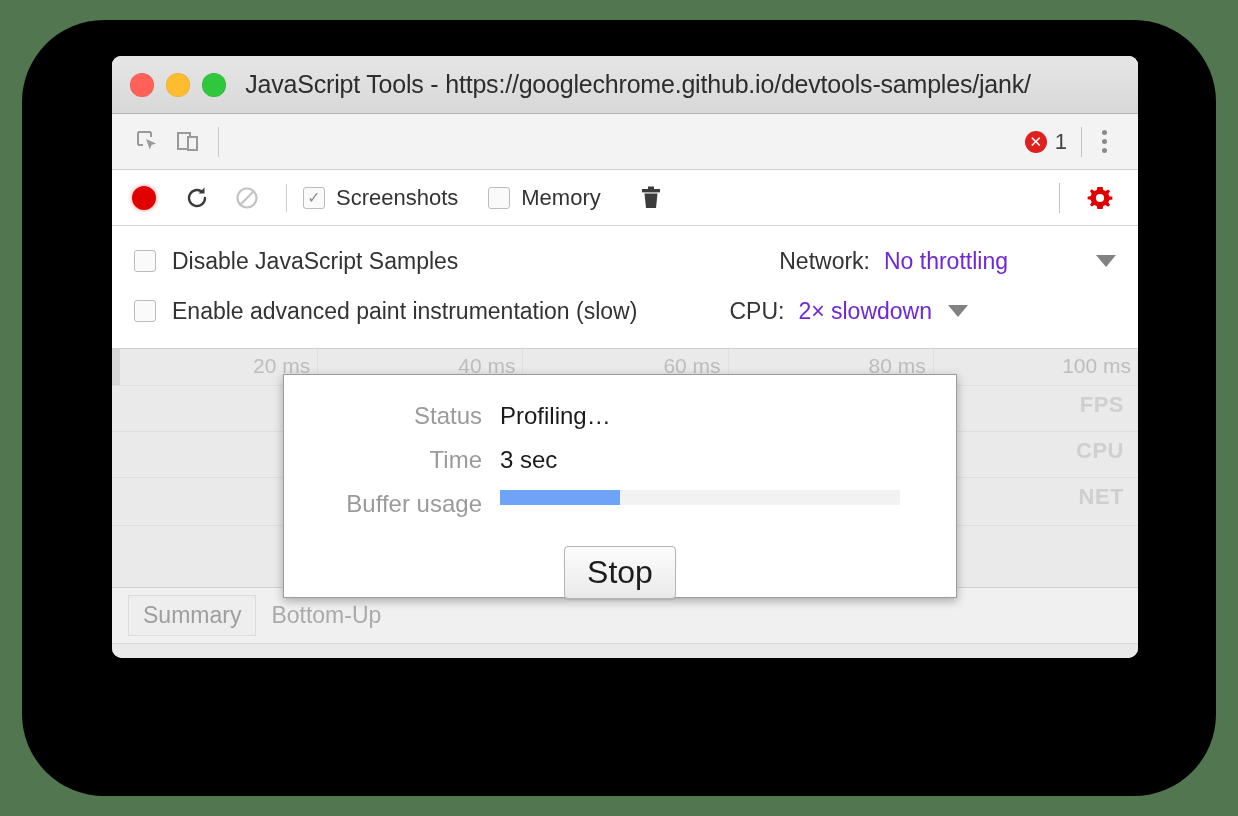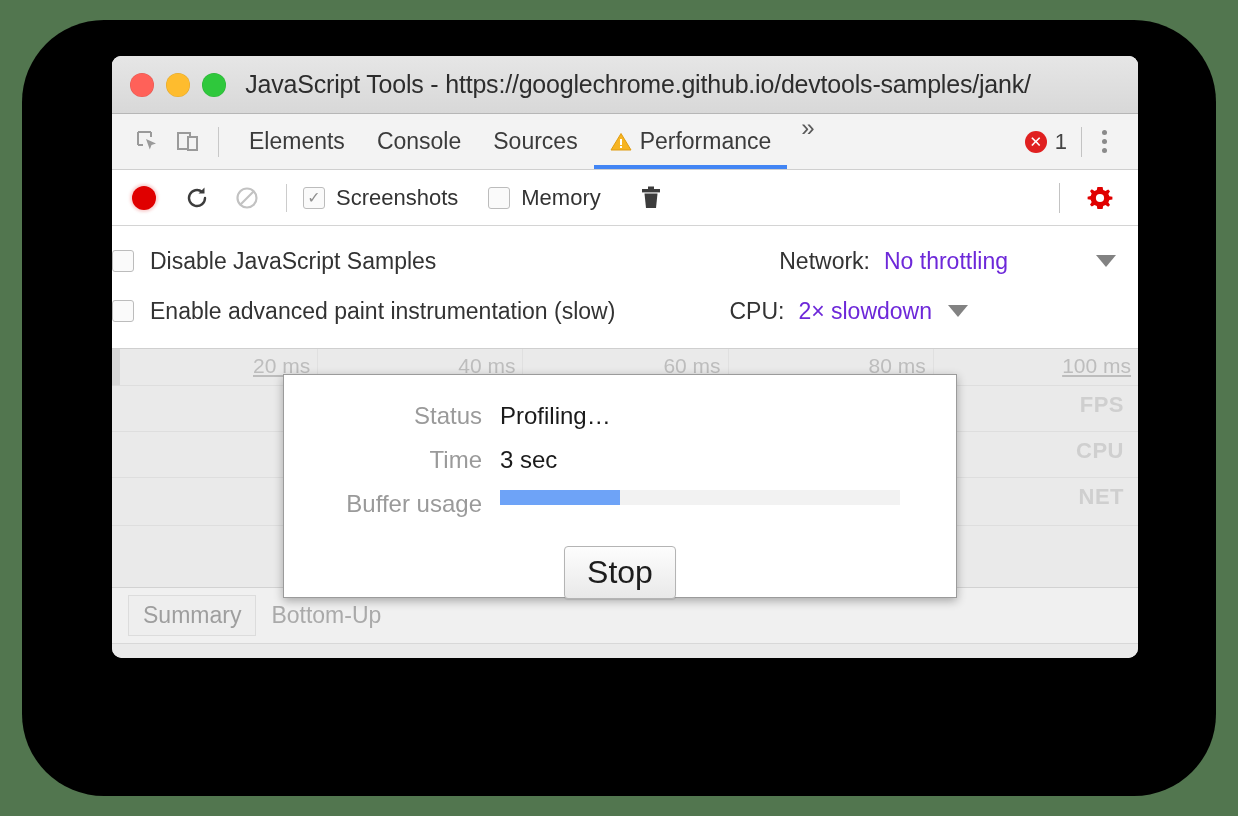--- a/index.html
+++ b/index.html
@@ -225,20 +225,21 @@
 
   
   .settings-panel {
     background: #ffffff;
     border-bottom: 1px solid #cfcfcf;
     padding: 10px 0 12px 0;
   }
   .settings-row {
     display: flex;
     height: 50px;
+    padding-left: 22px;
     box-sizing: border-box;
   }
   .setting-left {
     display: flex;
     align-items: center;
     gap: 16px;
     font-size: 23px;
     color: #333;
     white-space: nowrap;
   }
@@ -280,21 +281,20 @@
     border-left: 1px solid #e0e0e0;
   }
   .tick-label {
     position: absolute;
     top: 5px;
     transform: translateX(-100%);
     padding-right: 7px;
     font-size: 21px;
     color: #bdbdbd;
     white-space: nowrap;
-    text-decoration: underline;
   }
   .track-row {
     position: relative;
     border-bottom: 1px solid #dedede;
     box-sizing: border-box;
   }
   .track-label {
     position: absolute;
     right: 14px;
     top: 6px;
@@ -424,42 +424,20 @@
       </svg>
     </div>
     <div class="tool-icon-btn">
       <svg width="26" height="26" viewBox="0 0 26 26">
         <rect x="3" y="4" width="12" height="16" stroke="#9a9a9a" stroke-width="2" fill="none"></rect>
         <rect x="13" y="8" width="9" height="13" stroke="#9a9a9a" stroke-width="2" fill="#f3f3f3"></rect>
       </svg>
     </div>
     <div class="tb-sep"></div>
 
-    <div class="tabs">
-      <div class="tab">
-        <span>Elements</span>
-      </div>
-      <div class="tab">
-        <span>Console</span>
-      </div>
-      <div class="tab">
-        <span>Sources</span>
-      </div>
-      <div class="tab active">
-        <span>
-          <svg width="22" height="20" viewBox="0 0 22 20">
-            <path d="M11 1.5 L21 18 L1 18 Z" fill="#f6b422" stroke="#e09c10" stroke-width="1"></path>
-            <rect x="10" y="7" width="2" height="6" fill="#ffffff"></rect>
-            <rect x="10" y="14" width="2" height="2" fill="#ffffff"></rect>
-          </svg>
-        </span>
-        <span>Performance</span>
-      </div>
-      <div class="chevron-more">»</div>
-    </div>
 
     <div class="tabbar-right">
       <div class="error-badge">
         <span class="err-circle">✕</span>
         <span class="err-count">1</span>
       </div>
       <div class="vert-sep"></div>
       <div class="kebab">
         <i></i>
           <i></i>

